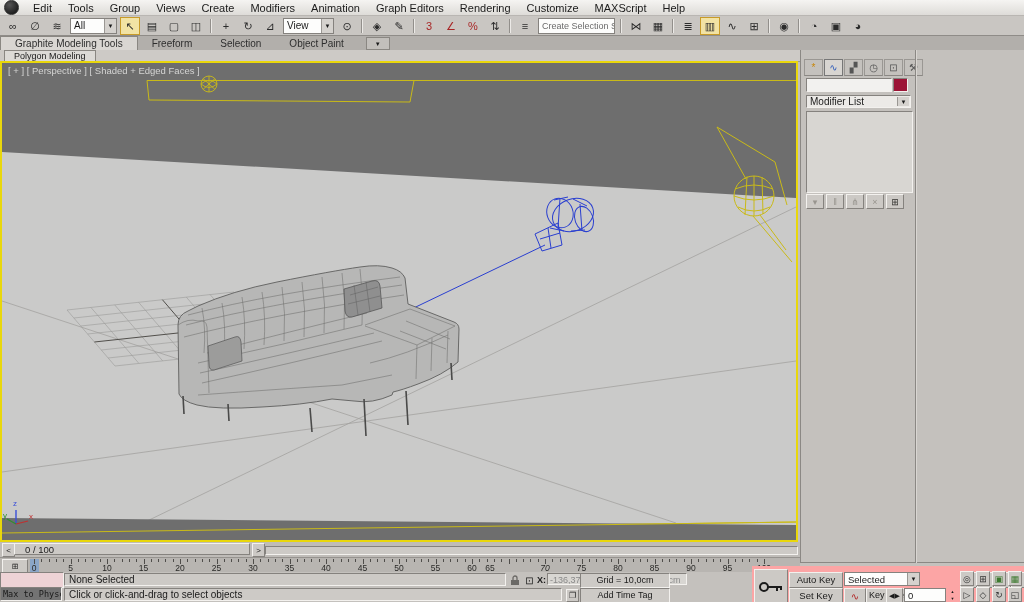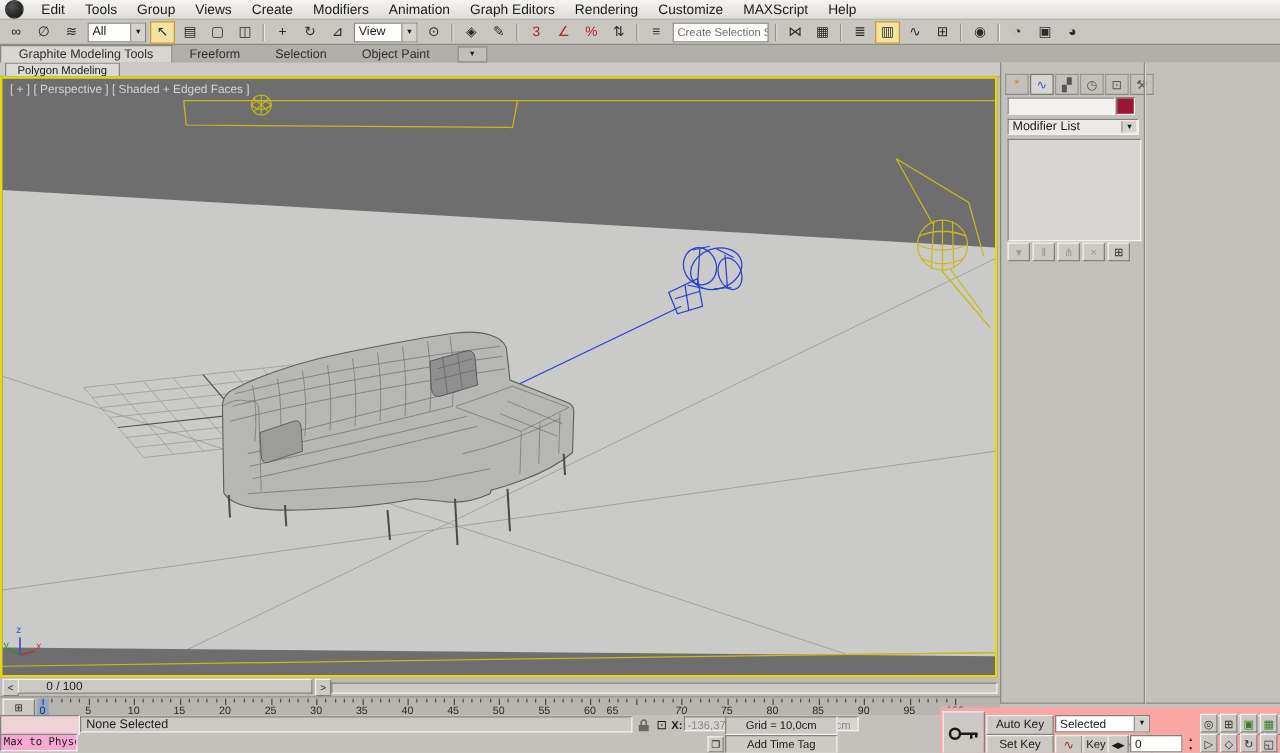--- a/index.html
+++ b/index.html
@@ -59,33 +59,33 @@
   #stackbox{left:5px;top:61px;width:105px;height:80px;background:#d8d6d2;}
   #stackbtns{left:5px;top:144px;width:105px;height:15px;display:flex;}
   .sbtn{width:16px;height:13px;margin-right:2px;display:flex;align-items:center;justify-content:center;
     font-size:9px;color:#98958f;}
   .sbtn.on{color:#33322f;}
   #paneldivider{left:915px;top:50px;width:1px;height:513px;background:#8b8884;border-right:1px solid #d9d6d2;}
 
   
   #timesliderrow{left:0;top:542px;width:800px;height:15px;background:#bfbcb8;}
   #ts-prev{left:2px;top:1px;width:11px;height:12px;font-size:8px;display:flex;align-items:center;justify-content:center;}
-  #ts-handle{left:14px;top:1px;width:236px;height:12px;font-size:9.5px;line-height:12px;padding-left:22px;box-sizing:border-box;}
+  #ts-handle{left:14px;top:1px;width:236px;height:12px;font-size:9.5px;line-height:12px;padding-left:10px;box-sizing:border-box;}
   #ts-next{left:252px;top:1px;width:11px;height:12px;font-size:8px;display:flex;align-items:center;justify-content:center;}
   #ts-groove{left:265px;top:4px;width:531px;height:7px;}
 
   #rulerrow{left:0;top:557px;width:800px;height:15px;background:#b8b5b1;border-top:1px solid #96938f;box-sizing:border-box;}
   #mcebtn{left:2px;top:1px;width:24px;height:12px;font-size:8px;display:flex;align-items:center;justify-content:center;}
   .tick{position:absolute;top:1px;width:1px;background:#4f4d4a;}
   .ticklabel{position:absolute;top:5px;font-size:8.5px;color:#2a2a28;transform:translateX(-50%);}
   #framemarker{position:absolute;top:1px;width:9px;height:13px;background:#8aa6c8;border:1px solid #5f7globa;}
 
   #statusarea{left:0;top:572px;width:800px;height:30px;background:#c4c1bd;}
   #macrobox{left:0;top:0;width:62px;height:14px;background:#eed3d6;}
-  #listenerbox{left:0;top:15px;width:62px;height:14px;background:#f9a8d4;font-family:"DejaVu Sans Mono",monospace;
+  #listenerbox{left:0;top:15px;width:62px;height:14px;background:#737373;font-family:"DejaVu Sans Mono",monospace;
     font-size:8.5px;line-height:13px;padding-left:2px;box-sizing:border-box;overflow:hidden;white-space:nowrap;}
   #statusline{left:64px;top:1px;width:442px;height:13px;font-size:10px;line-height:12px;padding-left:4px;box-sizing:border-box;}
   #promptline{left:64px;top:16px;width:498px;height:13px;font-size:10px;line-height:12px;padding-left:4px;box-sizing:border-box;}
   .coordlabel{position:absolute;top:3px;font-size:9px;font-weight:bold;}
   .coordfield{position:absolute;top:1px;height:12px;background:#d8d6d2;font-size:9px;line-height:12px;
     color:#8a8a8a;padding-left:2px;box-sizing:border-box;overflow:hidden;white-space:nowrap;}
   #gridbox{left:580px;top:1px;width:88px;height:13px;font-size:9px;line-height:12px;text-align:center;}
   #timetagbox{left:580px;top:16px;width:88px;height:13px;font-size:9px;line-height:12px;text-align:center;}
   #wicon{left:566px;top:17px;width:11px;height:11px;font-size:8px;display:flex;align-items:center;justify-content:center;}
   .lockicon{left:509px;top:2px;width:12px;height:12px;display:flex;align-items:center;justify-content:center;}
@@ -519,20 +519,21 @@
       <div class="tick" style="left: 749.4px; height: 3px;"></div>
       <div class="tick" style="left: 756.7px; height: 3px;"></div>
       <div class="tick" style="left: 764px; height: 5px;"></div>
       <div class="ticklabel" style="left: 764px;">100</div>
     </div>
 
   <div id="statusarea" class="abs">
     <div id="macrobox" class="abs sunken"></div>
     <div id="listenerbox" class="abs sunken">Max to Physc</div>
     <div id="statusline" class="abs sunken">None Selected</div>
+    <div id="promptline" class="abs sunken">Click or click-and-drag to select objects</div>
     <div class="abs lockicon">
       <svg width="10" height="11">
           <rect x="1" y="5" width="8" height="5" fill="#6b6966"></rect>
           <path d="M3,5 V3 a2,2 0 0 1 4,0 V5" fill="none" stroke="#6b6966" stroke-width="1.3"></path>
         </svg>
     </div>
     <div class="abs absicon">⊡</div>
     <span class="coordlabel" style="left:537px">X:</span>
     <div class="coordfield sunken" style="left:547px;width:36px">-136,375cm</div>
     <span class="coordlabel" style="left:589px">Y:</span>

